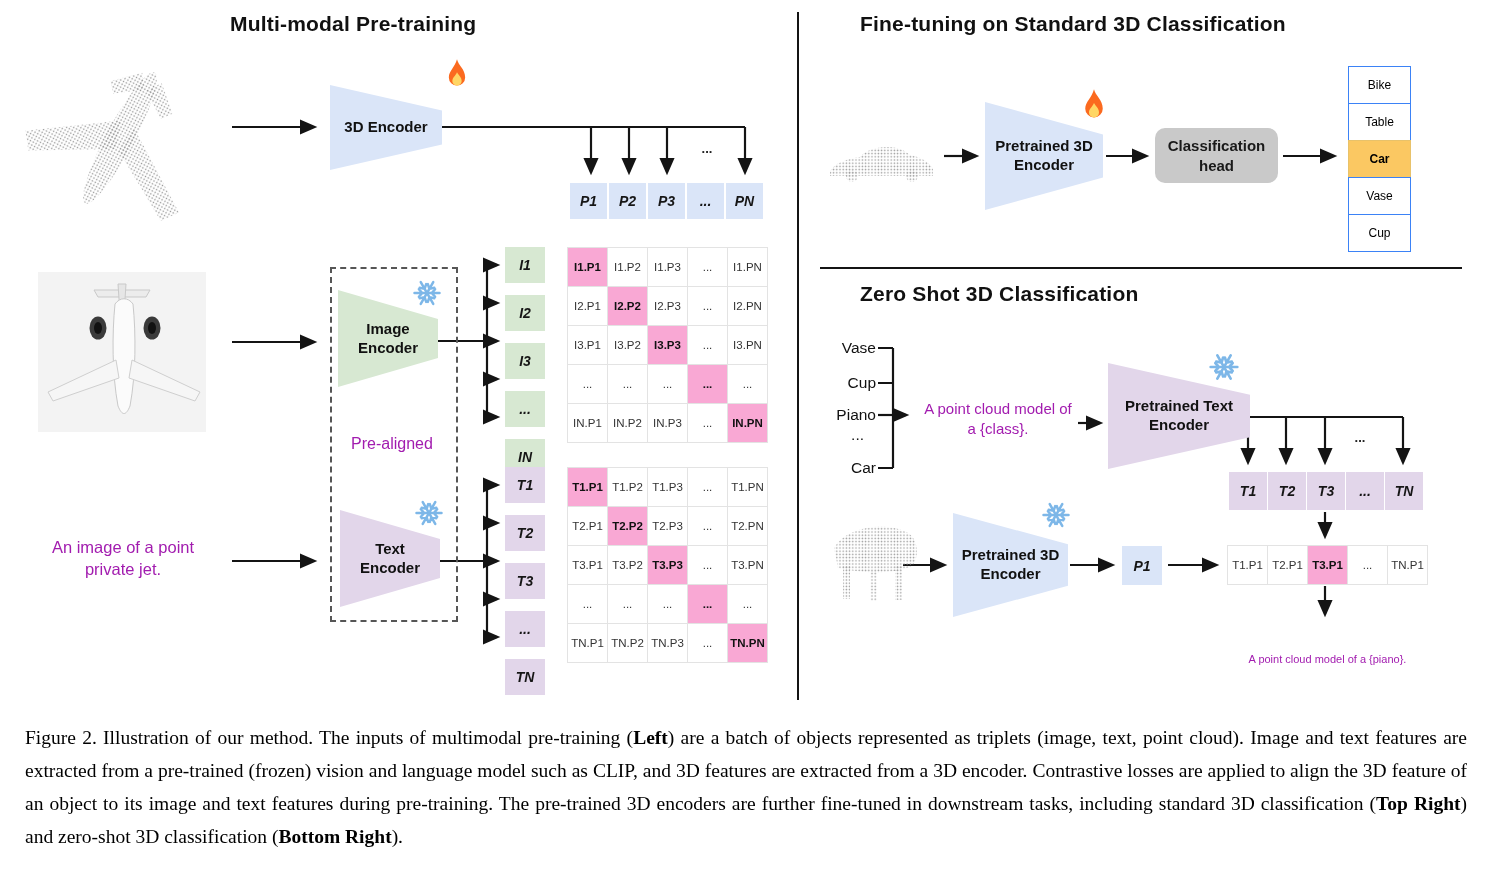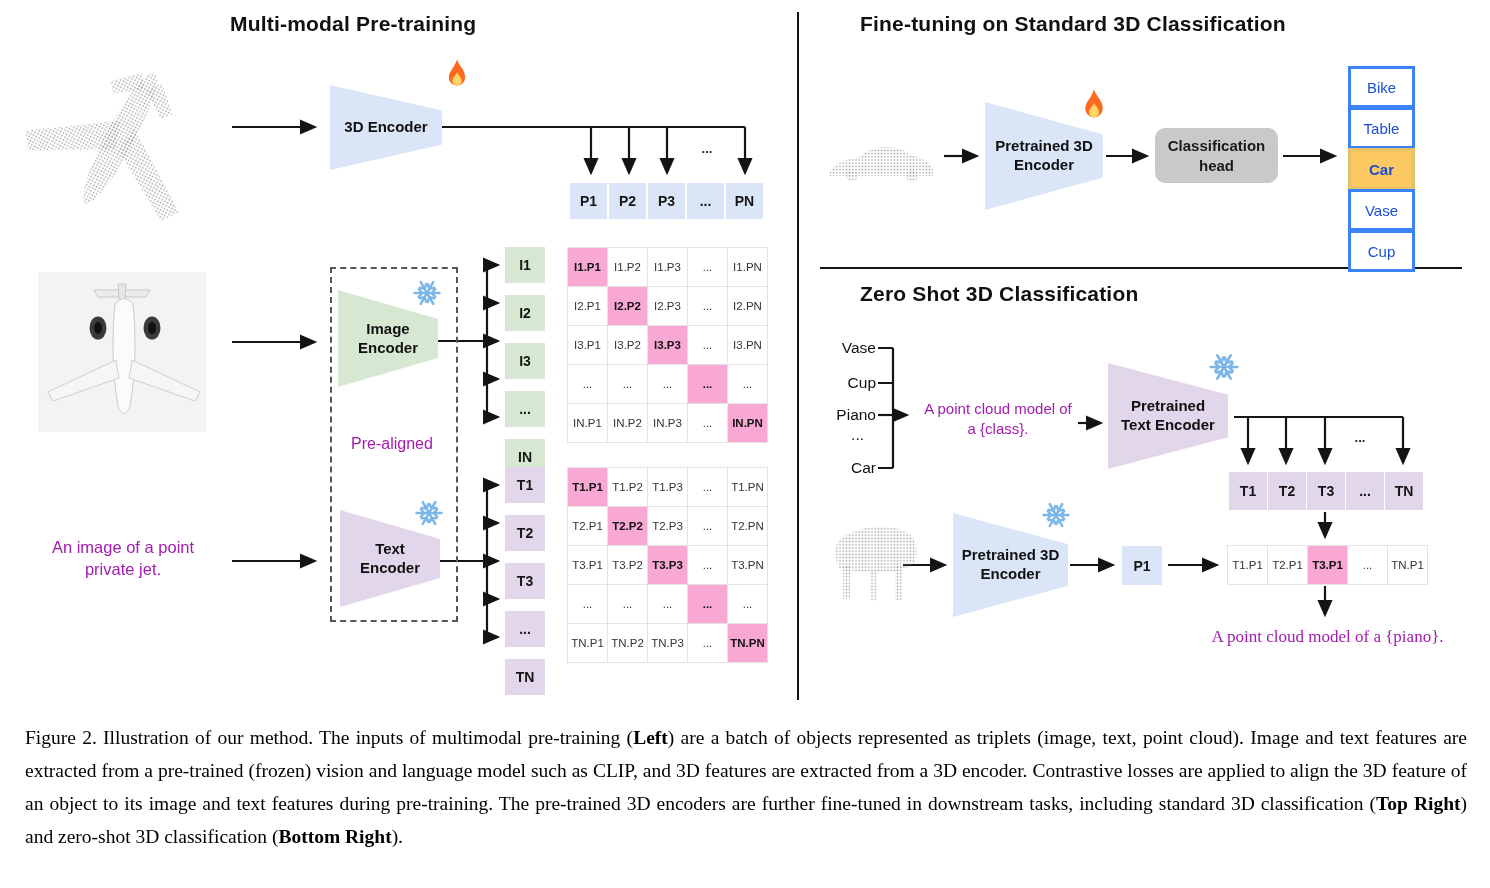--- a/index.html
+++ b/index.html
@@ -13,33 +13,33 @@
         text-align:center;font-weight:700;font-size:15px;line-height:1.25;
         clip-path:polygon(0% 0%,100% 30%,100% 70%,0% 100%);}
   .trap .lbl{padding:0 6px;}
   .blue-bg{background:#dae5f8;}
   .green-bg{background:#d7e8d2;}
   .purple-bg{background:#e2d6ea;}
   .dashedbox{border:2px dashed #565656;}
   .cellrow{display:flex;gap:2px;}
   .cellcol{display:flex;flex-direction:column;gap:12px;}
   .cell{display:flex;align-items:center;justify-content:center;
-        font-weight:700;font-size:14px;color:#161616;}
+        font-weight:700;font-size:14px;color:#161616;font-style:italic;}
   .pcell{width:37px;height:36px;background:#dae5f8;}
   .icell{width:40px;height:36px;background:#d7e8d2;}
   .tcell{width:40px;height:36px;background:#e2d6ea;}
   .thcell{width:38px;height:38px;background:#e2d6ea;}
   .matrix{display:grid;grid-template-columns:repeat(5,39px);grid-auto-rows:38px;
           gap:1px;background:#e3e3e3;padding:1px;width:max-content;}
   .mcell{background:#fff;display:flex;align-items:center;justify-content:center;
          font-size:11.5px;color:#333;}
   .mcell.hl{background:#f9a8d4;font-weight:700;color:#111;}
   .lcol{display:flex;flex-direction:column;}
-  .lcell{width:61px;height:36px;background:#fff;border:3px solid #3b82f6;margin-top:-1px;
-         display:flex;align-items:center;justify-content:center;font-size:15px;color:#1d4ed8;}
+  .lcell{width:61px;height:36px;background:#fff;border:1px solid #3b82f6;margin-top:-1px;
+         display:flex;align-items:center;justify-content:center;font-size:12px;color:#000000;}
   .lcell.hl{background:#fbc862;font-weight:700;border-color:#e8c26a;}
   .smalltext{font-size:15.5px;text-align:center;line-height:1.35;color:#a21caf;}
   .dots{font-size:13px;font-weight:700;text-align:center;color:#222;}
   .headbox{background:#c9c9c9;border-radius:10px;display:flex;align-items:center;
            justify-content:flex-end;text-align:center;font-weight:700;font-size:15px;
            line-height:1.3;color:#1a1a1a;}
   .caption{font-family:"Liberation Serif",serif;font-size:19.5px;line-height:1.69;
            text-align:justify;color:#000;}
   .zslabel{width:64px;text-align:right;font-size:15.5px;}
 </style>
@@ -284,21 +284,21 @@
   <div class="abs zslabel" style="left:812px;top:374px;">Cup</div>
   <div class="abs zslabel" style="left:812px;top:406px;">Piano</div>
   <div class="abs zslabel" style="left:800px;top:426px;">...</div>
   <div class="abs zslabel" style="left:812px;top:459px;">Car</div>
 
   <div class="abs smalltext" style="left:913px;top:399px;width:170px;font-size:15px;">
       <div>A point cloud model of</div>
       <div>a {class}.</div>
     </div>
 
-  <div class="trap purple-bg" style="left:1108px;top:363px;width:120px;height:106px;">
+  <div class="trap purple-bg" style="left:1108px;top:363px;width:142px;height:106px;">
     <div class="lbl">Pretrained Text Encoder</div>
   </div>
   <svg class="abs" style="left:1208px;top:351px;" width="32" height="32">
       <use href="#snow"></use>
     </svg>
 
   <div class="abs dots" style="left:1340px;top:430px;width:40px;">...</div>
 
   <div class="abs cellrow" style="left:1229px;top:472px;gap:1px;">
       <div class="cell thcell">T1</div>
@@ -327,17 +327,17 @@
 
   <div class="trap blue-bg" style="left:953px;top:513px;width:115px;height:104px;">
     <div class="lbl">Pretrained 3D Encoder</div>
   </div>
   <svg class="abs" style="left:1041px;top:500px;" width="30" height="30">
       <use href="#snow"></use>
     </svg>
 
   <div class="abs cell blue-bg" style="left:1122px;top:546px;width:40px;height:39px;">P1</div>
 
-  <div class="abs smalltext" style="left:1210px;top:626px;width:235px;font-size:17px;font-family:Liberation Serif, serif;">A point cloud model of a {piano}.</div>
+  <div class="abs smalltext" style="left:1210px;top:652px;width:235px;font-size:11px;">A point cloud model of a {piano}.</div>
 
   <div class="abs caption" style="left:25px;top:722px;width:1442px;"><span>Figure 2. Illustration of our method. The inputs of multimodal pre-training (</span><b>Left</b><span>) are a batch of objects represented as triplets (image, text, point cloud). Image and text features are extracted from a pre-trained (frozen) vision and language model such as CLIP, and 3D features are extracted from a 3D encoder. Contrastive losses are applied to align the 3D feature of an object to its image and text features during pre-training. The pre-trained 3D encoders are further fine-tuned in downstream tasks, including standard 3D classification (</span><b>Top Right</b><span>) and zero-shot 3D classification (</span><b>Bottom Right</b><span>).</span></div>
 
 </div>
 
 </body></html>

